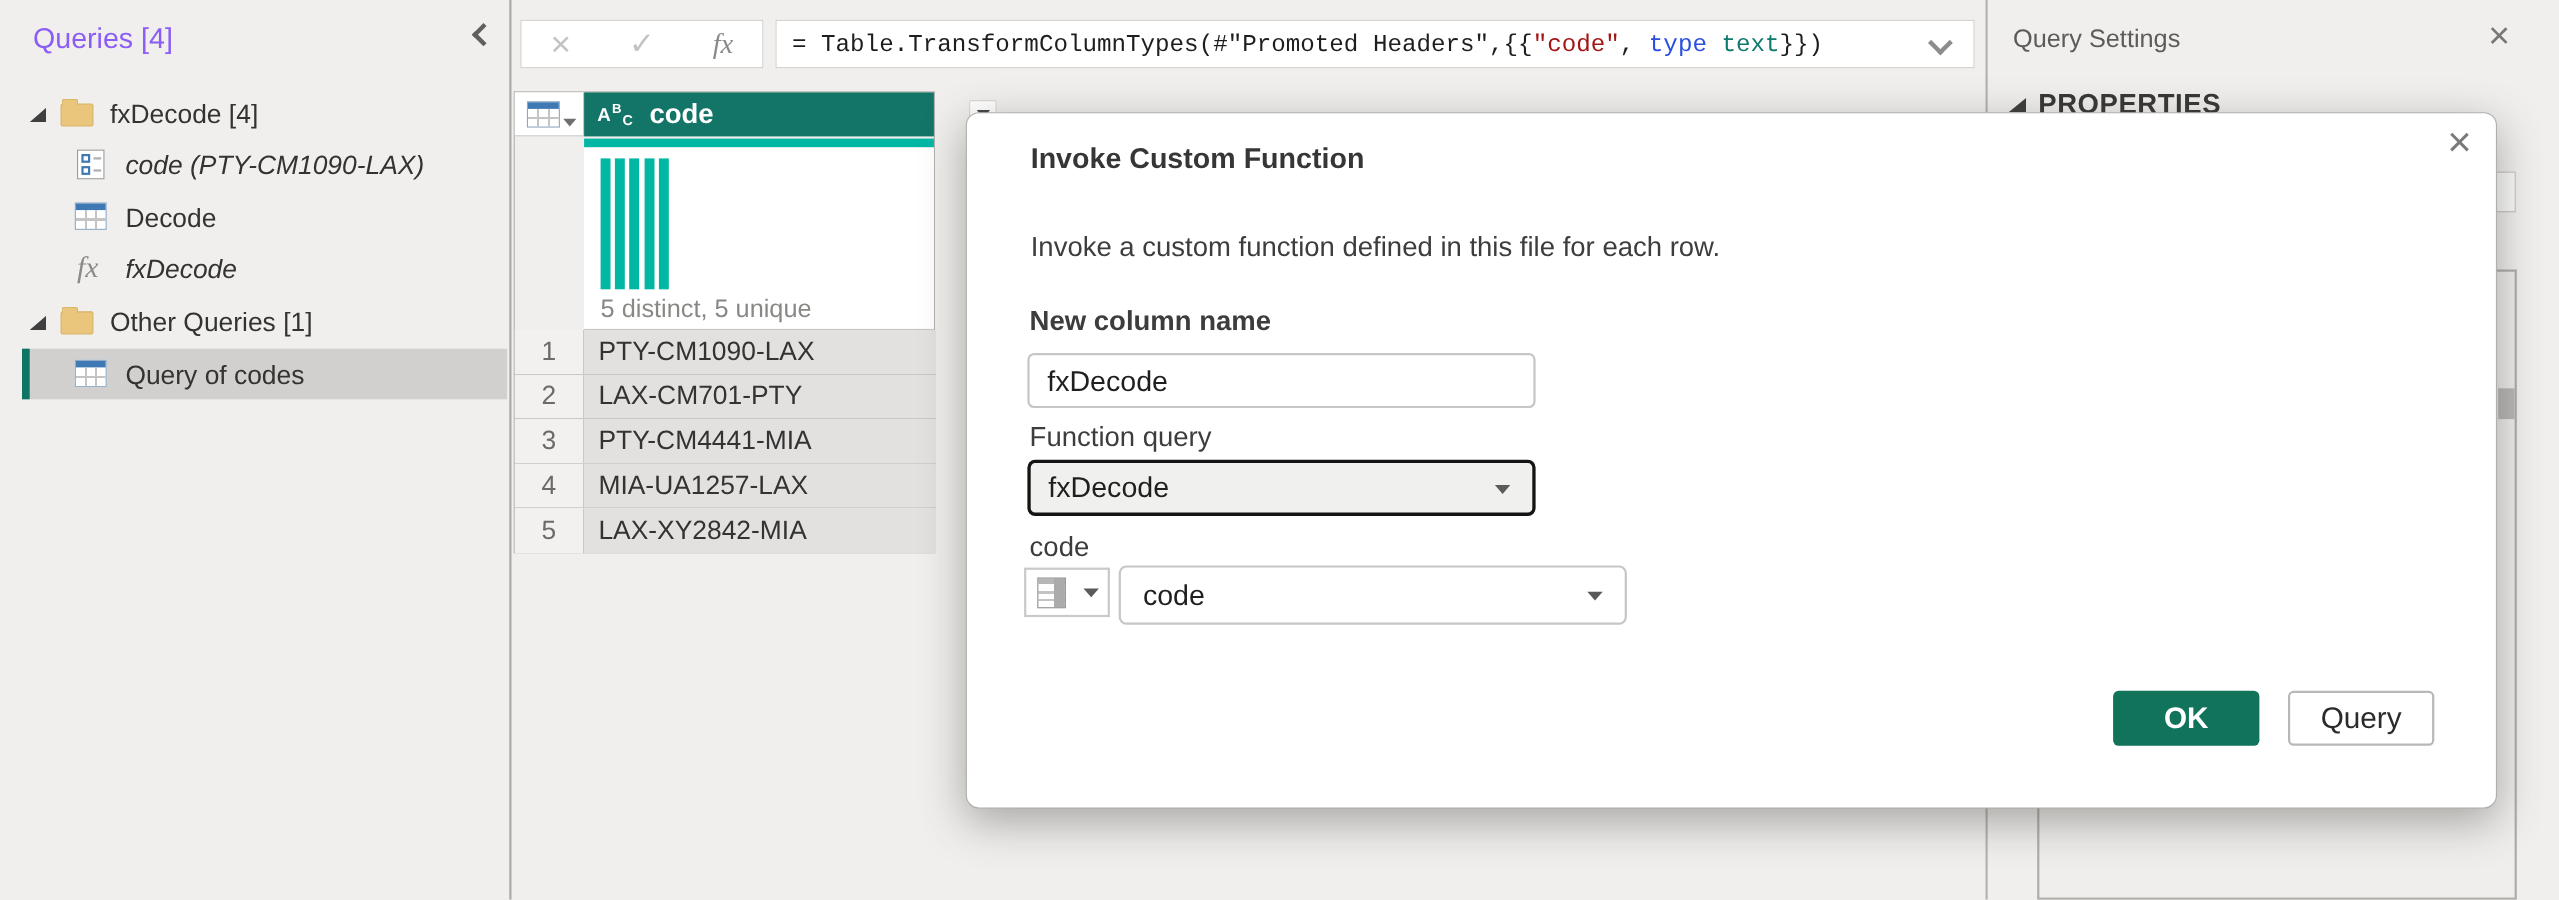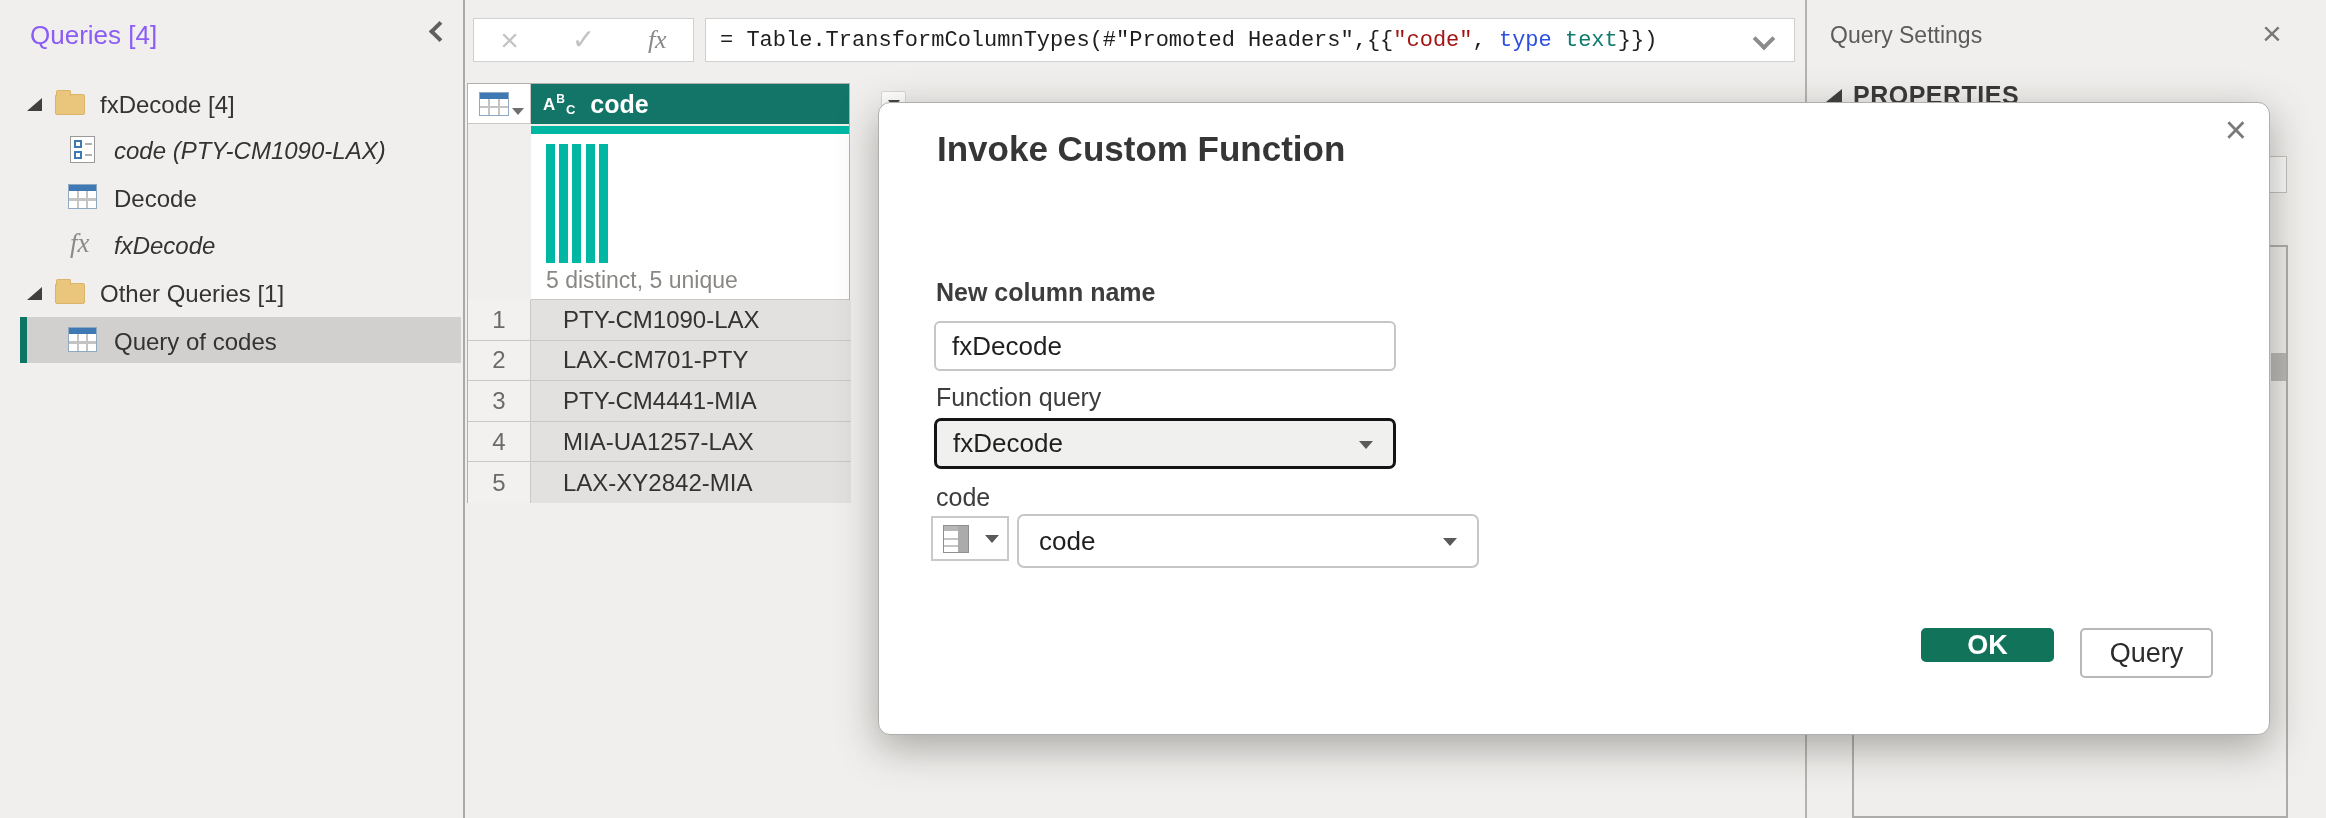--- a/index.html
+++ b/index.html
@@ -65,50 +65,50 @@
   .filter-btn{left:350px;top:7px;width:25px;height:26px;background:#fff;border:1px solid #d9d7d5;border-radius:2px;display:flex;align-items:center;justify-content:center;}
   .filter-btn span{width:0;height:0;border-left:6px solid transparent;border-right:6px solid transparent;border-top:8px solid #444;}
   .accent-strip{left:63px;top:42px;width:318px;height:8px;background:var(--accent-teal);}
   .profile-box{left:63px;top:50px;width:318px;height:166px;background:#fff;border-bottom:1px solid #c9c7c5;}
   .bar{position:absolute;top:10px;width:9px;height:119px;background:var(--accent-teal);}
   .profile-caption{position:absolute;left:15px;top:133px;font-size:23px;color:#8a8885;white-space:nowrap;}
   .rows{left:0;top:216px;width:383px;}
   .trow{display:flex;height:40.6px;border-bottom:1px solid #cac8c6;}
   .trow:last-child{border-bottom:none;}
   .num-cell{width:63px;background:#f2f1ef;color:#6b6b6b;font-size:24px;display:flex;align-items:center;justify-content:center;border-right:1px solid #cac8c6;}
-  .data-cell{flex:1;background:#e3e1df;color:#333;font-size:24px;display:flex;align-items:center;padding-left:32px;white-space:nowrap;}
+  .data-cell{flex:1;background:#e3e1df;color:#333;font-size:24px;display:flex;align-items:center;padding-left:13px;white-space:nowrap;}
 
   
   .qs-title{left:1830px;top:22px;font-size:23px;color:#5b5b5b;}
   .qs-close{left:2262px;top:16px;font-size:34px;color:#777;line-height:1;cursor:pointer;}
   .props-expander{left:1826px;top:89px;width:16px;height:13px;background:#3c3c3c;clip-path:polygon(100% 0,100% 100%,0 100%);}
   .props-label{left:1853px;top:81px;font-size:25px;font-weight:bold;color:#363636;letter-spacing:0.5px;}
   .name-input-sliver{left:1830px;top:156px;width:457px;height:37px;background:#fbfbfa;border:1px solid #c2c0be;}
   .steps-box{left:1852px;top:245px;width:436px;height:573px;border:2px solid #aeacaa;background:#efeeec;}
   .steps-scroll-thumb{left:2271px;top:353px;width:15px;height:28px;background:#b9b7b5;}
 
   
   .dialog{left:878px;top:102px;width:1392px;height:633px;background:#fff;border:1px solid #b0aeac;border-radius:12px;box-shadow:0 12px 40px rgba(80,75,70,.45);z-index:10;}
   .dlg-close{position:absolute;right:22px;top:8px;font-size:38px;font-weight:300;color:#7a7a7a;line-height:1;cursor:pointer;}
-  .dlg-title{position:absolute;left:58px;top:26px;font-size:35px;font-weight:700;color:#363636;}
+  .dlg-title{position:absolute;left:58px;top:26px;font-size:26px;font-weight:700;color:#363636;}
   .dlg-desc{position:absolute;left:58px;top:108px;font-size:25px;color:#3d3d3d;}
   .dlg-label{position:absolute;left:57px;font-size:25px;color:#3d3d3d;}
   .dlg-input{position:absolute;left:55px;top:218px;width:462px;height:50px;border:2px solid #c6c6c6;border-radius:6px;background:#fff;font-family:"Liberation Sans",sans-serif;font-size:26px;color:#1f1f1f;padding-left:16px;outline:none;}
   .dlg-dropdown{position:absolute;left:55px;top:315px;width:462px;height:51px;border:3px solid #141414;border-radius:7px;background:#f0f0ef;display:flex;align-items:center;cursor:pointer;}
   .dlg-dropdown .val{font-size:26px;color:#1f1f1f;padding-left:16px;}
   .dd-caret{position:absolute;right:20px;top:50%;margin-top:-3px;width:0;height:0;border-left:7px solid transparent;border-right:7px solid transparent;border-top:8px solid #5a5a5a;}
   .col-picker-btn{position:absolute;left:52px;top:413px;width:78px;height:45px;border:2px solid #c9c9c9;background:#fff;display:flex;align-items:center;cursor:pointer;}
   .picker-grid{width:26px;height:28px;margin-left:10px;border:1px solid #8f8f8f;background:
       linear-gradient(to right,transparent 0,transparent 60%,#ababab 60%,#ababab 100%),
       linear-gradient(to bottom,#b7b7b7 0,#b7b7b7 20%,transparent 20%),
       linear-gradient(to bottom,transparent 0,transparent 45%,#c4c4c4 45%,#c4c4c4 55%,transparent 55%,transparent 72%,#c4c4c4 72%,#c4c4c4 80%,transparent 80%);}
   .picker-caret{margin-left:16px;width:0;height:0;border-left:7px solid transparent;border-right:7px solid transparent;border-top:8px solid #5a5a5a;}
   .dlg-combo{position:absolute;left:138px;top:411px;width:462px;height:54px;border:2px solid #c6c6c6;border-radius:7px;background:#fff;display:flex;align-items:center;cursor:pointer;}
   .dlg-combo .val{font-size:26px;color:#1f1f1f;padding-left:20px;}
-  .ok-btn{position:absolute;left:1042px;top:525px;width:133px;height:34px;background:var(--ok-green);border:none;border-radius:5px;color:#fff;font-size:27px;font-weight:bold;font-family:"Liberation Sans",sans-serif;cursor:pointer;}
+  .ok-btn{position:absolute;left:1042px;top:525px;width:133px;height:50px;background:var(--ok-green);border:none;border-radius:5px;color:#fff;font-size:27px;font-weight:bold;font-family:"Liberation Sans",sans-serif;cursor:pointer;}
   .cancel-btn{position:absolute;left:1201px;top:525px;width:133px;height:50px;background:#fff;border:2px solid #b8b8b8;border-radius:5px;color:#2b2b2b;font-size:27px;font-family:"Liberation Sans",sans-serif;cursor:pointer;}
 </style>
 </head>
 <body>
 
 <div class="abs sidebar">
   <div class="abs sidebar-title">Queries [4]</div>
   <span class="abs collapse-chevron"></span>
 
   <div class="abs selected-row"></div>
@@ -206,20 +206,21 @@
 <div class="abs qs-close">×</div>
 <span class="abs props-expander"></span>
 <div class="abs props-label">PROPERTIES</div>
 <div class="abs name-input-sliver"></div>
 <div class="abs steps-box"></div>
 <div class="abs steps-scroll-thumb"></div>
 
 <div class="abs dialog">
   <span class="dlg-close">×</span>
   <div class="dlg-title">Invoke Custom Function</div>
+  <div class="dlg-desc">Invoke a custom function defined in this file for each row.</div>
 
   <div class="dlg-label" style="top:175px;font-weight:bold;">New column name</div>
   <input class="dlg-input" type="text" value="fxDecode" style="">
 
   <div class="dlg-label" style="top:280px;">Function query</div>
   <div class="dlg-dropdown">
     <span class="val">fxDecode</span>
     <span class="dd-caret"></span>
   </div>
 

